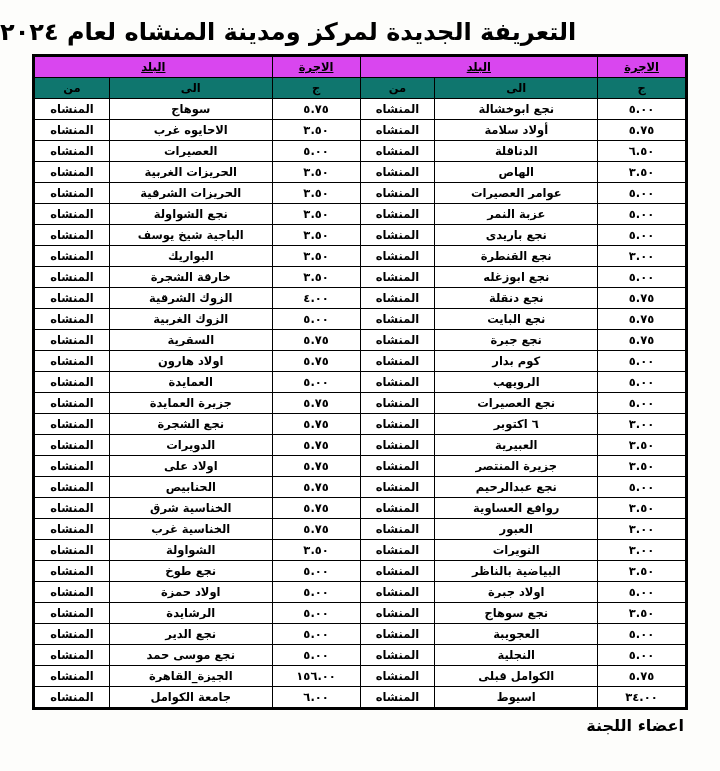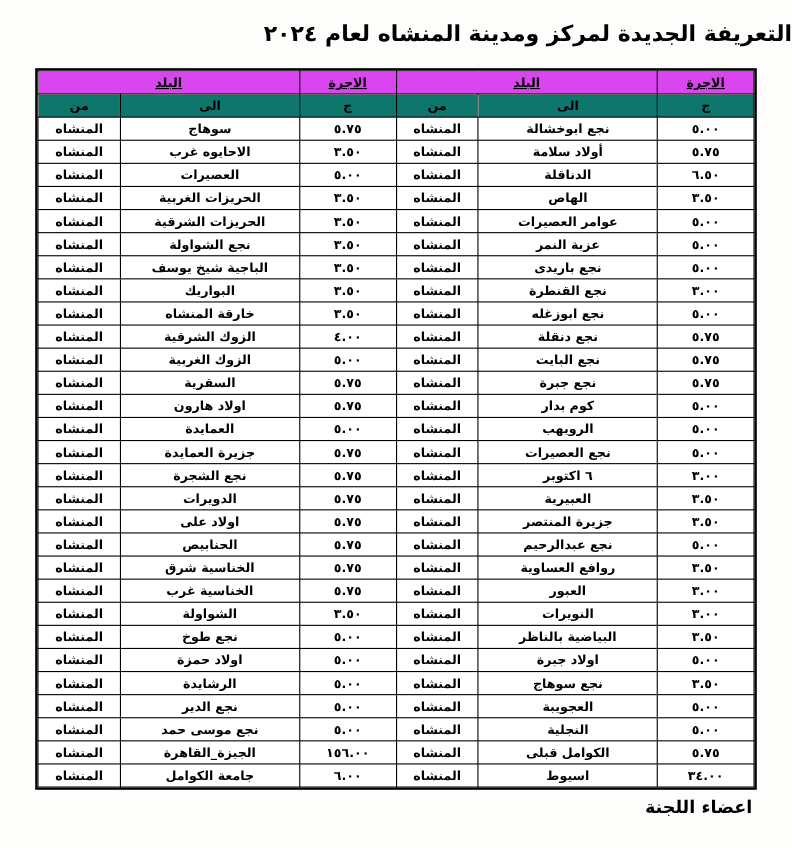--- a/index.html
+++ b/index.html
@@ -16,26 +16,26 @@
   }
   .page {
     position: relative;
     width: 720px;
     height: 771px;
     background: #fdfdfb;
     box-sizing: border-box;
     padding: 0;
   }
   .title {
-    text-align: right;
-    font-size: 20px;
+    text-align: left;
+    font-size: 24px;
     font-weight: bold;
     letter-spacing: 0px;
     padding-top: 18px;
-    padding-bottom: 20px;
+    padding-bottom: 8px;
     color: #000;
     font-family: "DejaVu Sans", sans-serif;
   }
   .table-wrap {
     margin: 0 32px;
     border: 2px solid #000;
     background: #fff;
   }
   table.fare {
     border-collapse: collapse;
@@ -187,21 +187,21 @@
             <td>المنشاه</td>
             <td class="num">٣.٥٠</td>
             <td>البواريك</td>
             <td>المنشاه</td>
           </tr>
           <tr>
             <td class="num">٥.٠٠</td>
             <td>نجع ابوزغله</td>
             <td>المنشاه</td>
             <td class="num">٣.٥٠</td>
-            <td>خارقة المنشاه</td>
+            <td>خارقة الشجرة</td>
             <td>المنشاه</td>
           </tr>
           <tr>
             <td class="num">٥.٧٥</td>
             <td>نجع دنقلة</td>
             <td>المنشاه</td>
             <td class="num">٤.٠٠</td>
             <td>الزوك الشرقية</td>
             <td>المنشاه</td>
           </tr>

